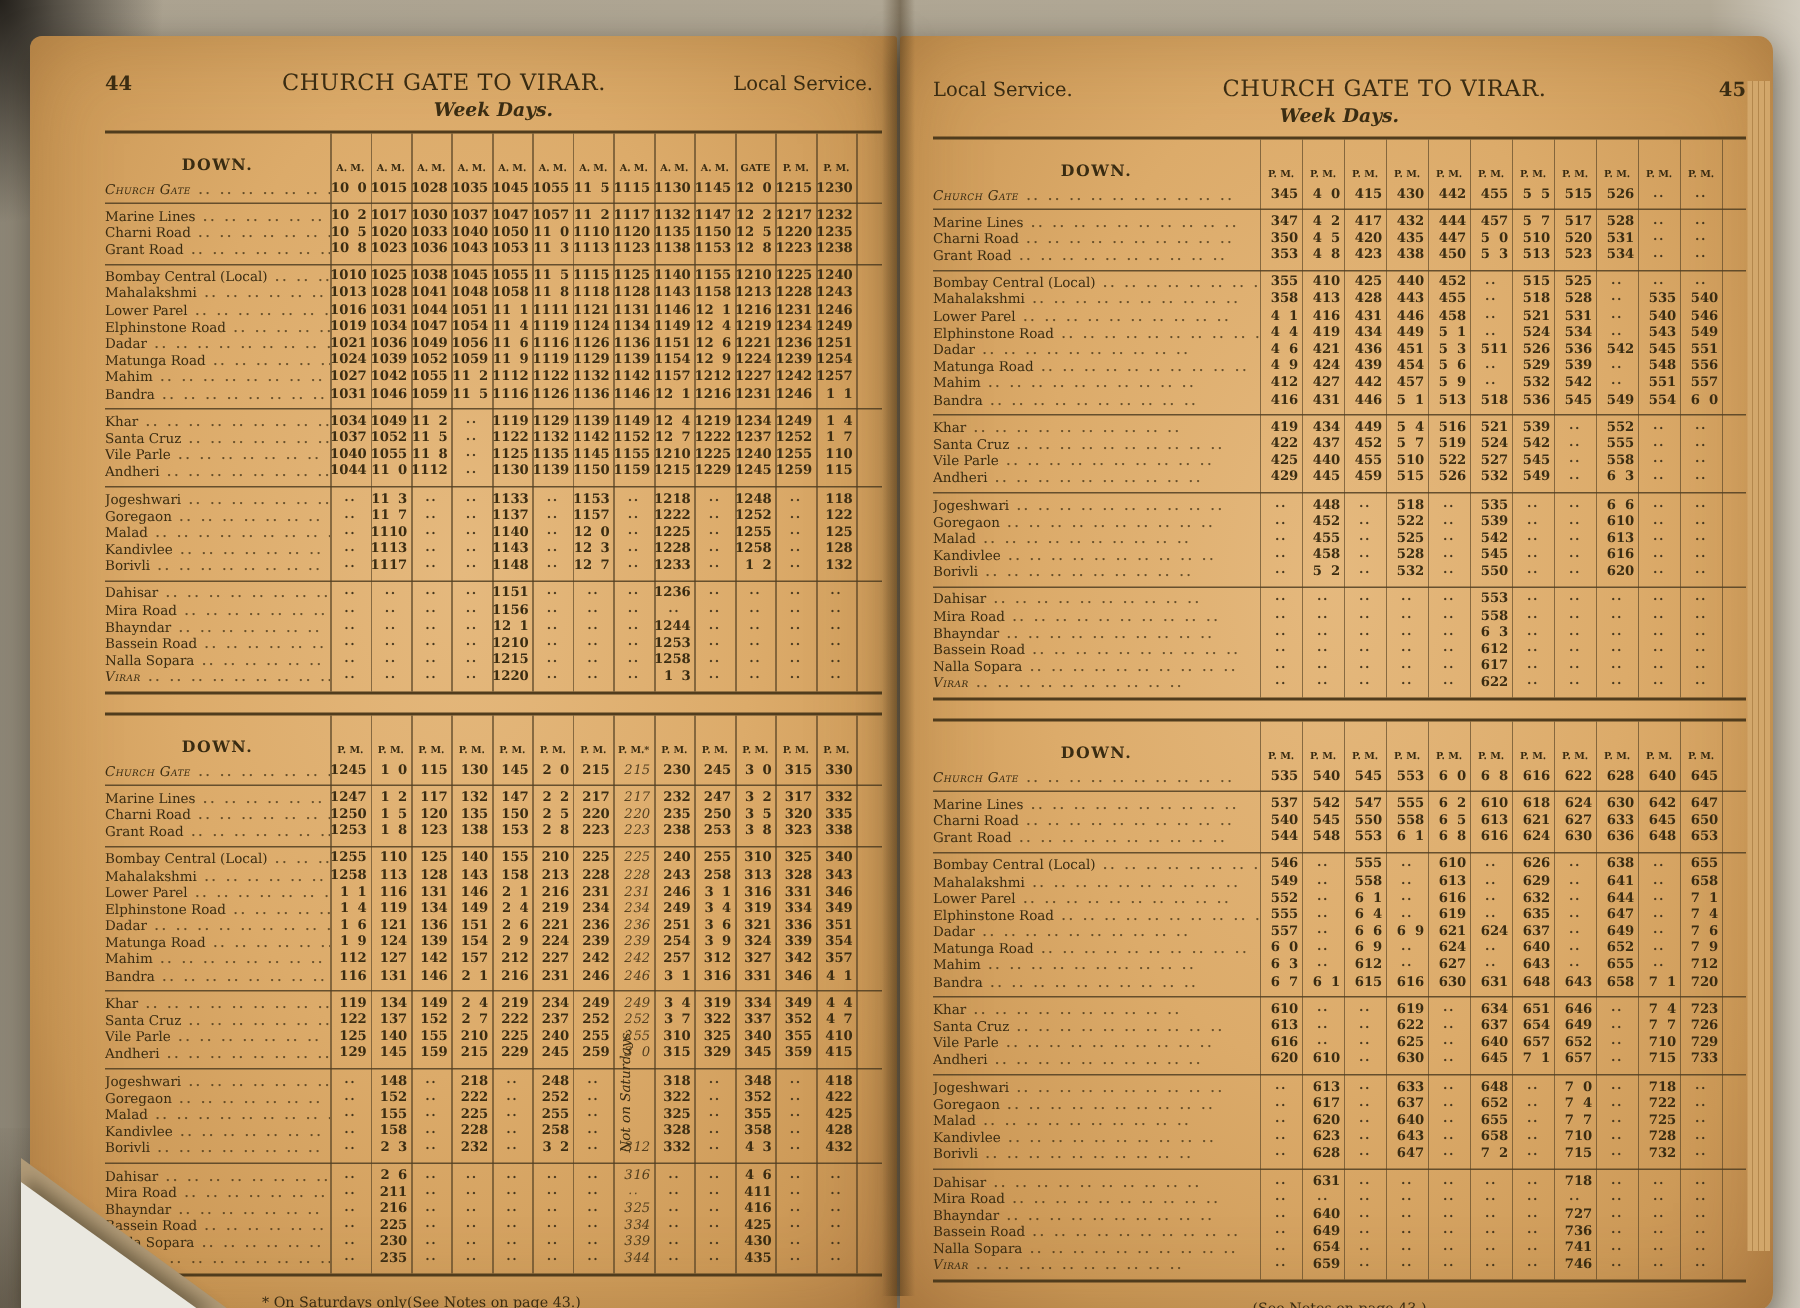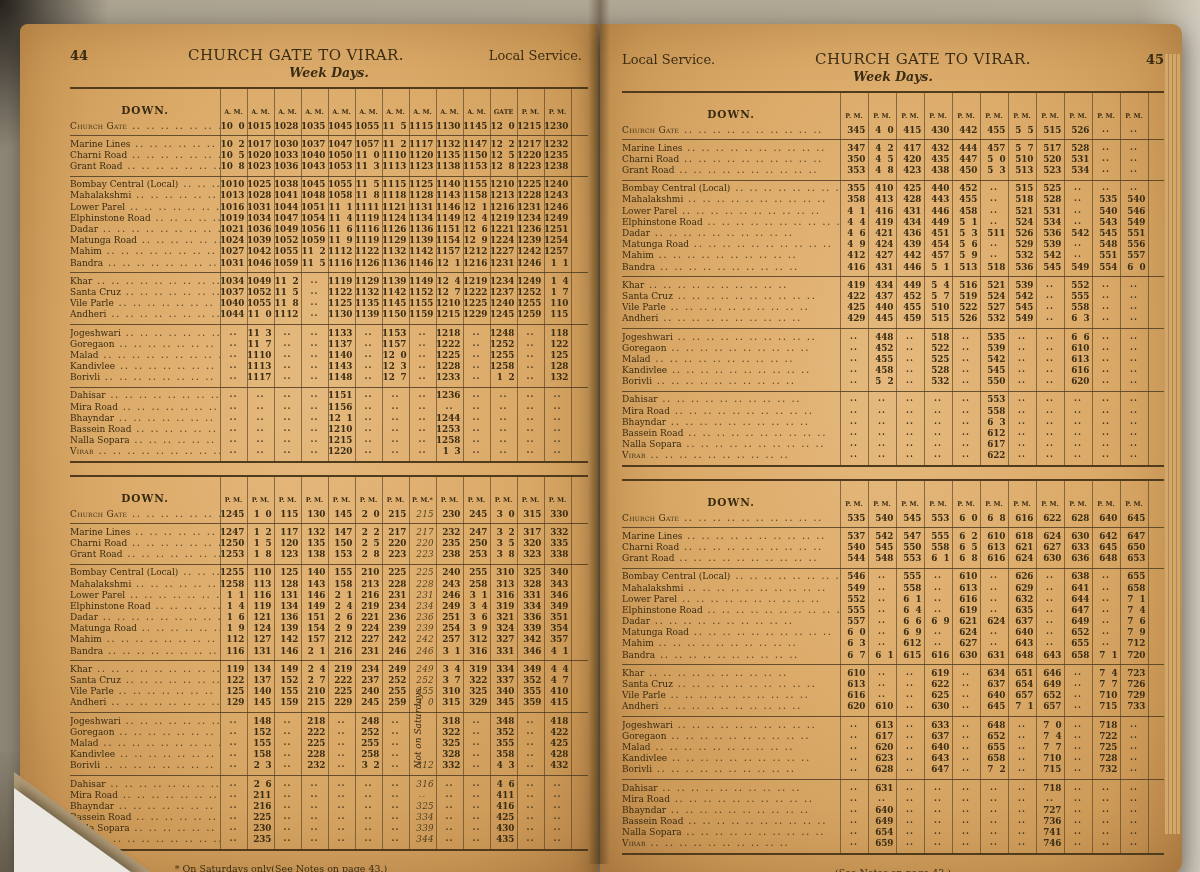--- a/index.html
+++ b/index.html
@@ -46,21 +46,21 @@
   .dlab{font-weight:bold;font-size:10.5px;text-align:center;letter-spacing:1px;}
   .lbl{flex:0 0 150px;display:flex;overflow:hidden;align-items:baseline;}
   .t11 .lbl{flex:0 0 218px;}
   .c{flex:0 0 27px;width:27px;overflow:hidden;}
   .t11 .c{flex:0 0 28px;width:28px;}
   .hc{font-size:6.4px;font-weight:bold;text-align:center;white-space:nowrap;}
   .g{padding:2.5px 0 3.5px;position:relative;z-index:1;}
   .g + .g{border-top:1px solid rgba(80,62,34,.85);}
   .row{display:flex;height:11.2px;line-height:11.2px;font-size:9px;}
   .st{white-space:nowrap;}
-  .sc{font-variant:small-caps;letter-spacing:.3px;}
+  .sc{font-variant:small-caps;letter-spacing:.3px;font-style:italic;}
   .lead{flex:1;overflow:hidden;white-space:nowrap;font-weight:bold;font-size:8px;
     letter-spacing:2px;opacity:.75;padding-left:5px;}
   .tm{display:flex;font-weight:bold;font-size:8.8px;}
   .tm .h{flex:1.1;text-align:right;}
   .tm .m{flex:1;text-align:right;padding-right:2.5px;}
   .dash{text-align:center;font-weight:bold;font-size:8.5px;letter-spacing:1px;
     transform:translateY(-1px);color:#46371d;}
   .it{font-style:italic;font-weight:normal;opacity:.85;}
   .rot{position:absolute;left:268px;top:245px;width:160px;text-align:center;
     transform:rotate(-90deg);font-style:italic;font-size:9px;z-index:2;}

